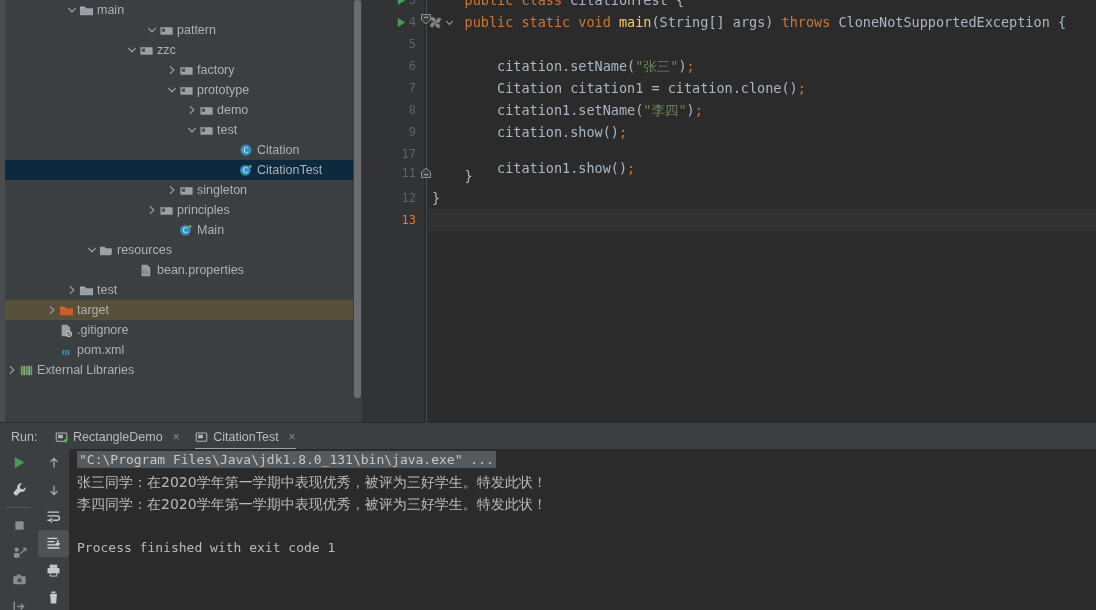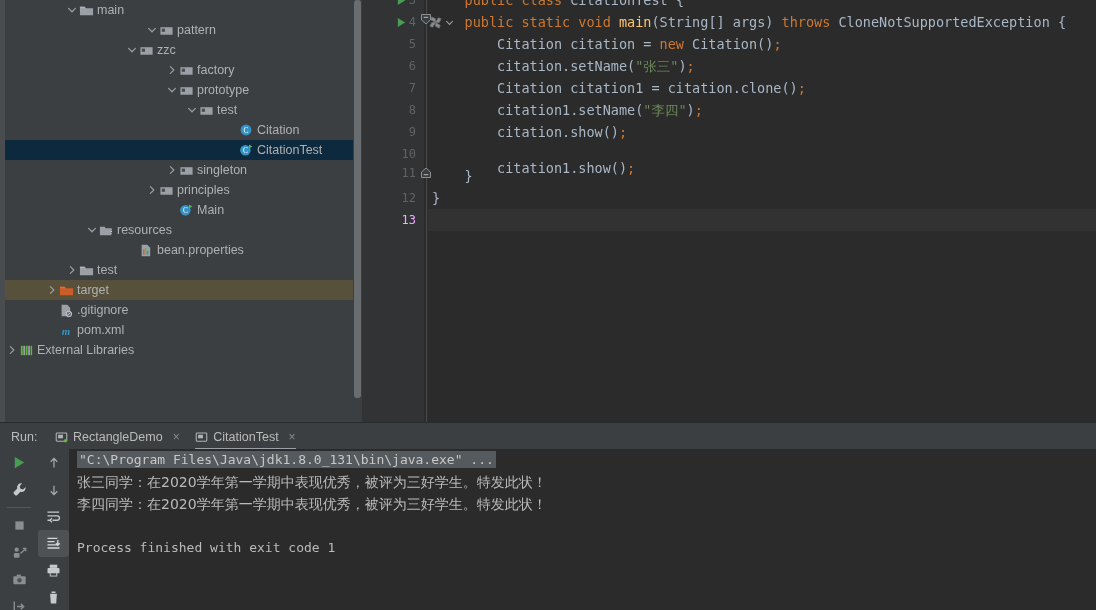--- a/index.html
+++ b/index.html
@@ -54,21 +54,21 @@
   }
   #gutter {
     position: absolute; left: 0; top: 0; width: 62px; height: 422px;
     background: #313335;
   }
   .gline {
     position: absolute; right: 8px; width: 50px; text-align: right;
     font-family: "DejaVu Sans Mono", "Liberation Mono", monospace;
     font-size: 12px; color: #606366; height: 22px; line-height: 22px;
   }
-  .gline.cur { color: #f0abfc; }
+  .gline.cur { color: #f97316; }
   .grun { position: absolute; left: 33px; width: 14px; height: 22px; }
   .grun svg { position: absolute; left: 1px; top: 6px; }
   #fold-line {
     position: absolute; left: 64px; top: 0; width: 1px; height: 422px;
     background: #4a4a4a;
   }
   .foldmark { position: absolute; left: 58px; width: 13px; height: 22px; }
   #code {
     position: absolute; left: 66px; top: 0; right: 0; height: 422px;
     font-family: "DejaVu Sans Mono", "Liberation Mono", monospace;
@@ -240,20 +240,35 @@
               <path d="M1.5 4.5 L14.5 4.5 L14.5 12.5 L1.5 12.5 Z" fill="#9aa0a6"></path>
               <rect x="3" y="6" width="3.4" height="3.4" fill="#4a4d4f"></rect>
             </svg>
           </div>
           <span class="tlabel">prototype</span>
         </div>
         <div class="trow">
           <div class="tw" style="width: 180px;"></div>
           <div class="arrow">
             <svg width="10" height="10" viewBox="0 0 10 10">
+              <path d="M3.4 1.6 L6.8 5 L3.4 8.4" stroke="#9b9b9b" stroke-width="1.25" fill="none" stroke-linecap="round"></path>
+            </svg>
+          </div>
+          <div class="ticon">
+            <svg width="15" height="15" viewBox="0 0 16 16">
+              <path d="M1.5 4.5 L14.5 4.5 L14.5 12.5 L1.5 12.5 Z" fill="#9aa0a6"></path>
+              <rect x="3" y="6" width="3.4" height="3.4" fill="#4a4d4f"></rect>
+            </svg>
+          </div>
+          <span class="tlabel">demo</span>
+        </div>
+        <div class="trow">
+          <div class="tw" style="width: 180px;"></div>
+          <div class="arrow">
+            <svg width="10" height="10" viewBox="0 0 10 10">
               <path d="M1.6 3.4 L5 6.8 L8.4 3.4" stroke="#9b9b9b" stroke-width="1.25" fill="none" stroke-linecap="round"></path>
             </svg>
           </div>
           <div class="ticon">
             <svg width="15" height="15" viewBox="0 0 16 16">
               <path d="M1.5 4.5 L14.5 4.5 L14.5 12.5 L1.5 12.5 Z" fill="#9aa0a6"></path>
               <rect x="3" y="6" width="3.4" height="3.4" fill="#4a4d4f"></rect>
             </svg>
           </div>
           <span class="tlabel">test</span>
@@ -441,30 +456,29 @@
         <div class="grun" style="top: 11px;">
           <svg width="11" height="11" viewBox="0 0 12 12">
             <path d="M2 1 L10 6 L2 11 Z" fill="#499c54"></path>
           </svg>
         </div>
         <div class="gline" style="top: 33px;">5</div>
         <div class="gline" style="top: 55px;">6</div>
         <div class="gline" style="top: 77px;">7</div>
         <div class="gline" style="top: 99px;">8</div>
         <div class="gline" style="top: 121px;">9</div>
-        <div class="gline" style="top: 143px;">10</div>
+        <div class="gline" style="top: 143px;">17</div>
         <div class="gline" style="top: 162px;">11</div>
         <div class="gline" style="top: 187px;">12</div>
         <div class="gline cur" style="top: 209px;">13</div>
       </div>
     <div id="fold-line"></div>
     <div id="code">
         <div class="cline" style="position: absolute; top: -11px; left: 0px; right: 0px;"><span class="punc">    </span><span class="kw">public </span><span class="kw">class </span><span class="cls">CitationTest</span><span class="punc"> {</span></div>
         <div class="cline" style="position: absolute; top: 11px; left: 0px; right: 0px;"><span class="punc">    </span><span class="kw">public </span><span class="kw">static </span><span class="kw">void </span><span class="mname">main</span><span class="punc">(String[] args) </span><span class="kw">throws </span><span class="punc">CloneNotSupportedException {</span></div>
-        <div class="cline" style="position: absolute; top: 33px; left: 0px; right: 0px;"><span class="punc">        Citation citation = </span><span class="kw">new </span><span class="punc">Citation()</span><span class="semi">;</span></div>
         <div class="cline" style="position: absolute; top: 55px; left: 0px; right: 0px;"><span class="punc">        citation.setName(</span><span class="str">"张三"</span><span class="punc">)</span><span class="semi">;</span></div>
         <div class="cline" style="position: absolute; top: 77px; left: 0px; right: 0px;"><span class="punc">        Citation citation1 = citation.clone()</span><span class="semi">;</span></div>
         <div class="cline" style="position: absolute; top: 99px; left: 0px; right: 0px;"><span class="punc">        citation1.setName(</span><span class="str">"李四"</span><span class="punc">)</span><span class="semi">;</span></div>
         <div class="cline" style="position: absolute; top: 121px; left: 0px; right: 0px;"><span class="punc">        citation.show()</span><span class="semi">;</span></div>
         <div class="cline" style="position: absolute; top: 143px; left: 0px; right: 0px; margin-top: 14px;"><span class="punc">        citation1.show()</span><span class="semi">;</span></div>
         <div class="cline" style="position: absolute; top: 165px; left: 0px; right: 0px;"><span class="punc">    }</span></div>
         <div class="cline" style="position: absolute; top: 187px; left: 0px; right: 0px;"><span class="punc">}</span></div>
         <div class="cline cur" style="position: absolute; top: 209px; left: 0px; right: 0px;"><span class="punc"></span></div>
       </div>
     <div id="hintrow" style="top: 13px;">

